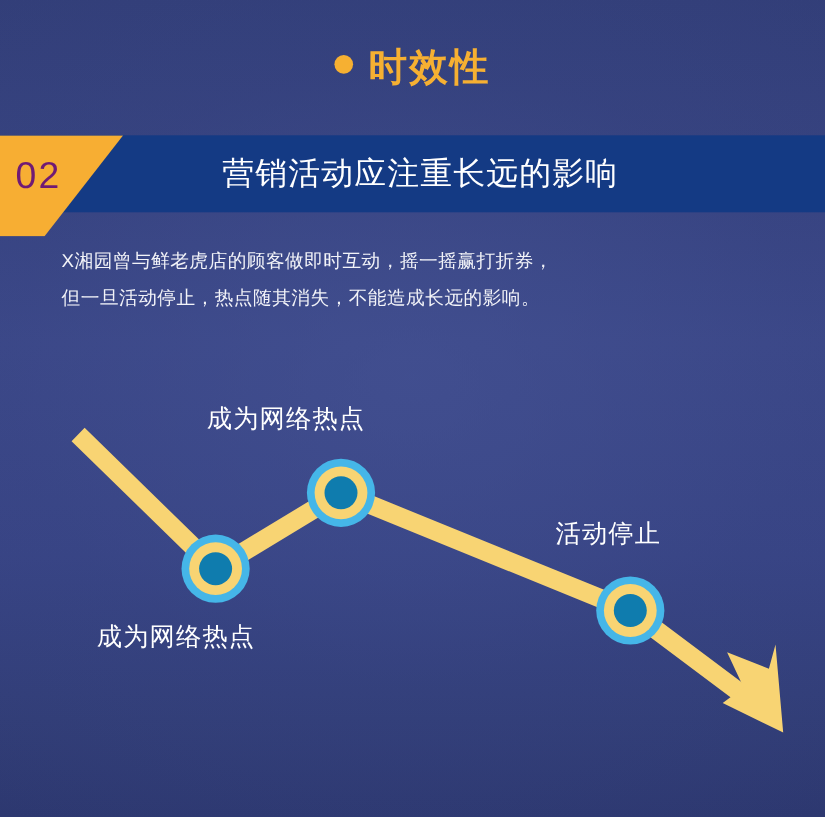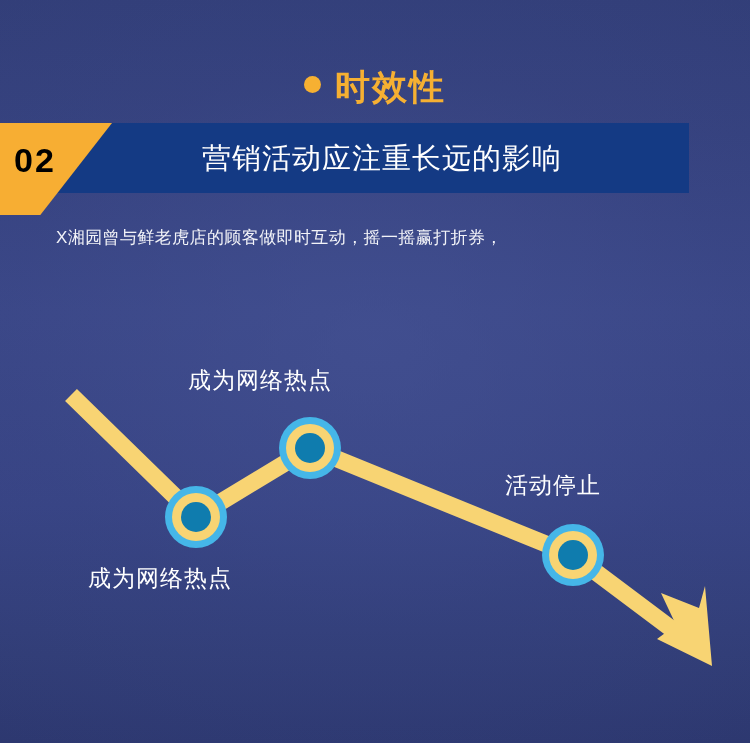--- a/index.html
+++ b/index.html
@@ -25,21 +25,20 @@
   }
 
   
   .heading {
     position: absolute;
     left: 0;
     top: 38px;
     width: 750px;
     text-align: center;
     white-space: nowrap;
-    margin-top: 26px;
   }
   .heading-dot {
     display: inline-block;
     width: 17px;
     height: 17px;
     border-radius: 50%;
     background: #f6b032;
     vertical-align: middle;
     margin-right: 14px;
     position: relative;
@@ -52,21 +51,21 @@
     font-weight: bold;
     color: #f6b032;
     letter-spacing: 2px;
   }
 
   
   .banner {
     position: absolute;
     left: 0;
     top: 123px;
-    width: 689px;
+    width: 750px;
     height: 70px;
     background: #143a84;
   }
   .banner-title {
     position: absolute;
     left: 0;
     top: 0;
     width: 750px;
     height: 70px;
     line-height: 70px;
@@ -86,23 +85,23 @@
     height: 92px;
     background: #f7ae33;
     clip-path: polygon(0 0, 100% 0, 36% 100%, 0 100%);
     z-index: 3;
   }
   .badge-num {
     position: absolute;
     left: 14px;
     top: 18px;
     font-size: 34px;
-    color: #000000;
+    color: #701a75;
     letter-spacing: 2px;
-    font-weight: 700;
+    font-weight: 400;
   }
 
   
   .body-copy {
     position: absolute;
     left: 56px;
     top: 221px;
     width: 640px;
     font-size: 17px;
     line-height: 33px;
@@ -142,20 +141,21 @@
   <div class="banner">
     <div class="banner-title">营销活动应注重长远的影响</div>
   </div>
 
   <div class="badge">
     <span class="badge-num">02</span>
   </div>
 
   <div class="body-copy">
     <div>X湘园曾与鲜老虎店的顾客做即时互动，摇一摇赢打折券，</div>
+    <div>但一旦活动停止，热点随其消失，不能造成长远的影响。</div>
   </div>
 
   <div class="chart">
 
     <svg width="750" height="743" viewBox="0 0 750 743">
 
       <polyline points="71,395 196,517 310,448 573,555 681,636" fill="none" stroke="#f8d473" stroke-width="17" stroke-linejoin="miter" stroke-linecap="butt"></polyline>
 
       <polygon points="712,666 657,639 676,625 661,593 699,608 705,586" fill="#f8d473"></polygon>
 

